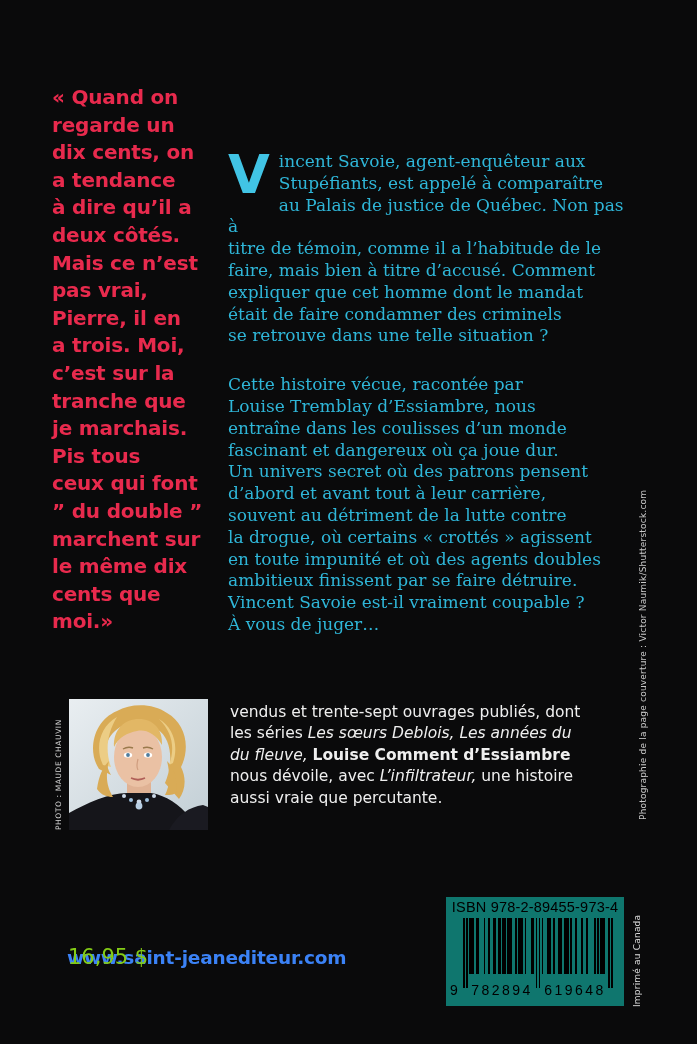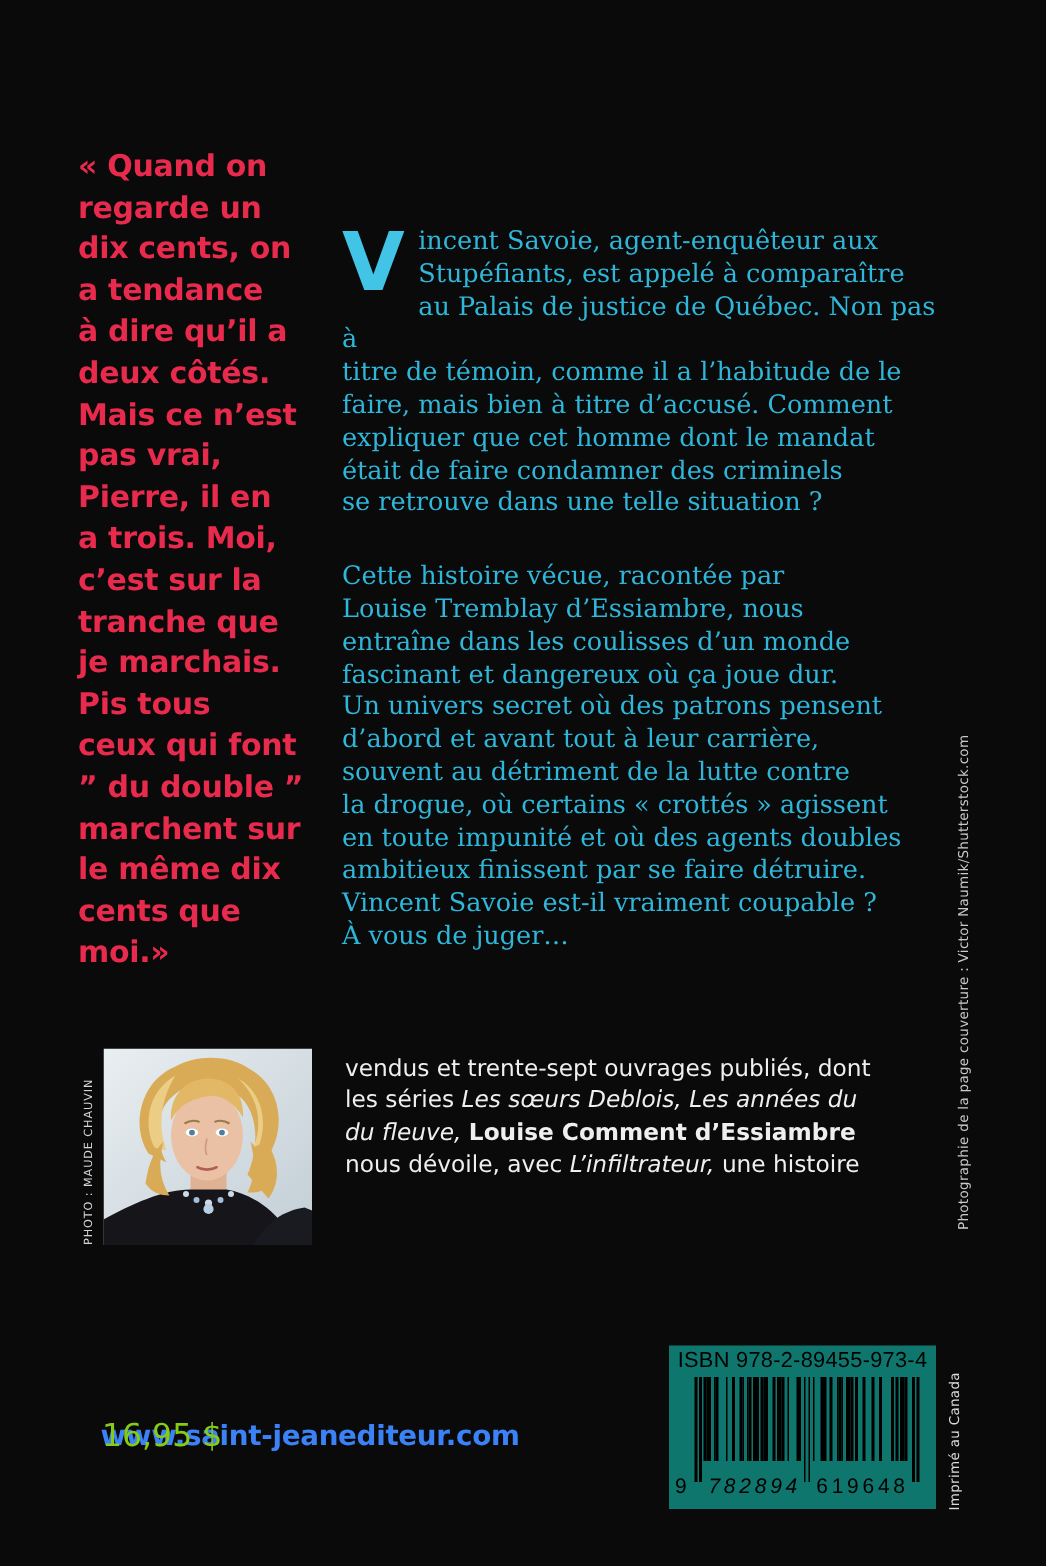--- a/index.html
+++ b/index.html
@@ -3,21 +3,21 @@
 <meta charset="utf-8">
 <style>
   html,body{margin:0;padding:0;background:#000;}
   .cover{
     position:relative;width:697px;height:1044px;overflow:hidden;
     background:#0a0a0b;
     font-family:"DejaVu Sans",sans-serif;
   }
   
   .quote{
-    position:absolute;left:52px;top:97px;width:185px;
+    position:absolute;left:52px;top:84px;width:185px;
     font:700 20px/27.6px "DejaVu Sans",sans-serif;
     white-space:pre-line;letter-spacing:-0.2px;
   }
   
   .main{
     position:absolute;left:228px;top:151px;width:396px;
     font:400 17px/21.8px "DejaVu Serif",serif;
   }
   .main p{margin:0;white-space:pre-line;}
   .main .p1{margin-bottom:27px;}
@@ -87,21 +87,21 @@
     margin-left:17px;height:72px;
   }
   .bc-mod{flex:none;width:1.58px;height:56px;}
   .bc-mod.on{background:#000;}
   .bc-mod.guard{height:70px;}
   .bc-digit{
     position:absolute;bottom:8px;
     font:400 14px "Liberation Sans",sans-serif;
   }
   .bc-d0{left:4px;}
-  .bc-g1{left:24px;width:64px;text-align:right;letter-spacing:2.5px;font-style:italic;}
+  .bc-g1{left:24px;width:64px;text-align:center;letter-spacing:2.5px;}
   .bc-g2{left:97px;width:64px;text-align:center;letter-spacing:2.5px;}
 </style>
 </head>
 <body>
 
 <div class="cover" style="background: rgb(10, 10, 11);">
 
   <div class="quote" style="color: rgb(232, 42, 77);">« Quand on
 regarde un
 dix cents, on
@@ -193,20 +193,21 @@
 
   <div class="vtext photo-credit">PHOTO : MAUDE CHAUVIN</div>
   <div class="vtext cover-credit">Photographie de la page couverture : Victor Naumik/Shutterstock.com</div>
   <div class="vtext printed-credit">Imprimé au Canada</div>
 
   <div class="bio" style="color: rgb(239, 239, 239);">
       <div class="ln"><span>vendus et trente-sept ouvrages publiés, dont</span></div>
       <div class="ln"><span>les séries </span><i>Les sœurs Deblois,</i><span> </span><i>Les années du</i></div>
       <div class="ln"><i>du fleuve,</i><span> </span><b>Louise Comment d’Essiambre</b></div>
       <div class="ln"><span>nous dévoile, avec </span><i>L’infiltrateur,</i><span> une histoire</span></div>
+      <div class="ln"><span>aussi vraie que percutante.</span></div>
     </div>
 
   <div class="site">www.saint-jeanediteur.com</div>
   <div class="price">16,95 $</div>
 
   <div class="barcode">
     <div class="isbn-label">ISBN 978-2-89455-973-4</div>
     <div class="bars">
         <div class="bc-mod on guard"></div>
         <div class="bc-mod guard"></div>

